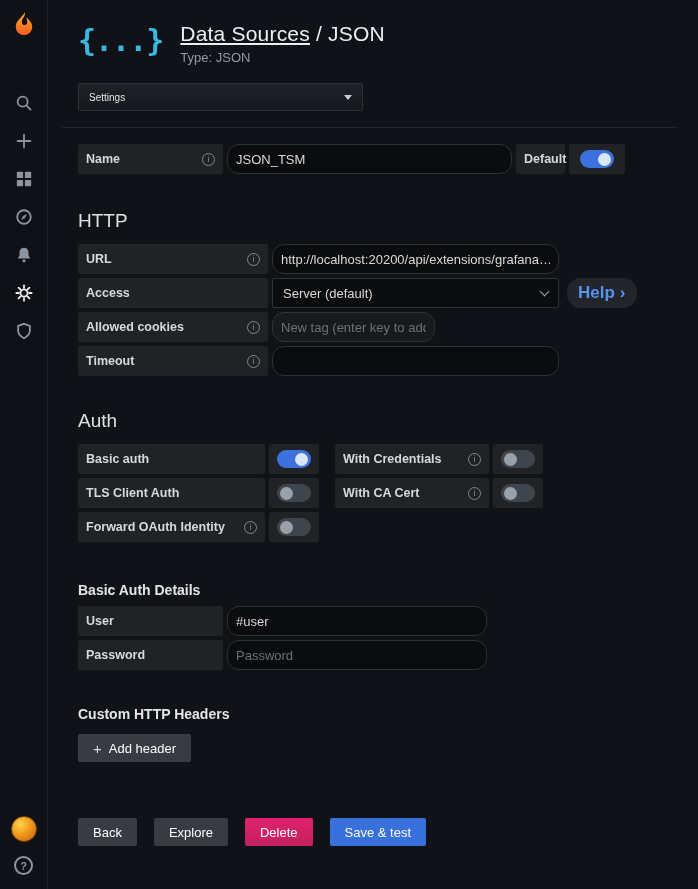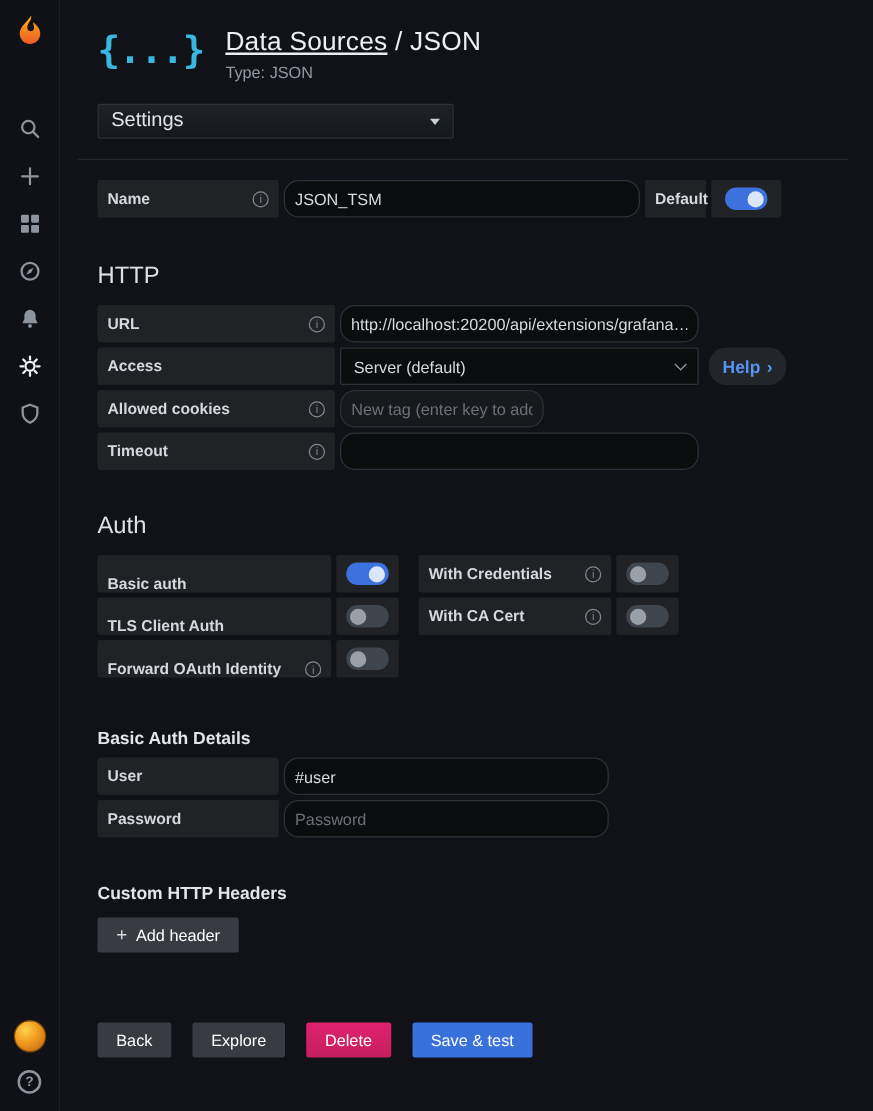--- a/index.html
+++ b/index.html
@@ -54,42 +54,42 @@
   }
   .titles h1 { font-size: 21px; font-weight: 500; color: #ebeef3; letter-spacing: .2px; }
   .titles h1 a { color: #ebeef3; text-decoration: underline; cursor: pointer; margin-top: 42px; }
   .subtitle { font-size: 13px; color: #9199a3; margin-top: 4px; }
 
   .tab-select {
     margin-top: 18px; width: 285px; height: 28px;
     background: linear-gradient(180deg, #1e2227 0%, #15181c 100%);
     border: 1px solid #2c3235; border-radius: 2px;
     display: flex; align-items: center; justify-content: space-between;
-    padding: 0 10px; font-size: 16px; font-weight: 500; color: #e3e5e8;
+    padding: 0 10px; font-size: 10px; font-weight: 500; color: #e3e5e8;
     cursor: pointer;
   }
   .caret {
     width: 0; height: 0;
     border-left: 4px solid transparent; border-right: 4px solid transparent;
     border-top: 5px solid #c7d0d9;
   }
 
   .divider { margin: 16px 0 0 -16px; border-top: 1px solid #22252b; }
 
   .form { padding-top: 16px; }
   .form-row { display: flex; align-items: center; margin-bottom: 4px; gap: 4px; }
 
   .label {
     background: #202226; height: 30px; border-radius: 2px;
     display: flex; align-items: center; justify-content: space-between;
     padding: 0 8px; font-size: 12.5px; font-weight: 600; color: #d5d9de;
     flex: 0 0 auto;
   }
   .w145 { width: 145px; } .w190 { width: 190px; gap: 12px; }
-  .w187 { width: 187px; align-items: flex-end; } .w176 { width: 154px; } .w49 { width: 49px; }
+  .w187 { width: 187px; } .w176 { width: 154px; } .w49 { width: 49px; }
 
   .info {
     width: 13px; height: 13px; border-radius: 50%;
     border: 1px solid #82878e; color: #82878e;
     font-size: 9px; font-weight: 400; font-style: normal;
     display: flex; align-items: center; justify-content: center;
     cursor: pointer; flex: 0 0 auto;
   }
 
   .input {
@@ -110,21 +110,21 @@
   .chev {
     width: 7px; height: 7px;
     border-right: 1.6px solid #9aa0a8; border-bottom: 1.6px solid #9aa0a8;
     transform: rotate(45deg); margin-top: -4px;
   }
 
   .help-btn {
     height: 30px; background: #22252a; border-radius: 14px;
     display: flex; align-items: center; gap: 5px;
     padding: 0 11px; margin-left: 4px;
-    font-size: 14px; font-weight: 600; color: #5794f2; cursor: pointer;
+    font-size: 17px; font-weight: 600; color: #5794f2; cursor: pointer;
   }
 
   .toggle-box {
     width: 50px; height: 30px; background: #202226; border-radius: 2px;
     display: flex; align-items: center; justify-content: center;
     cursor: pointer; flex: 0 0 auto;
   }
   .toggle-box.wide { width: 56px; }
   .switch {
     width: 34px; height: 18px; border-radius: 10px;

